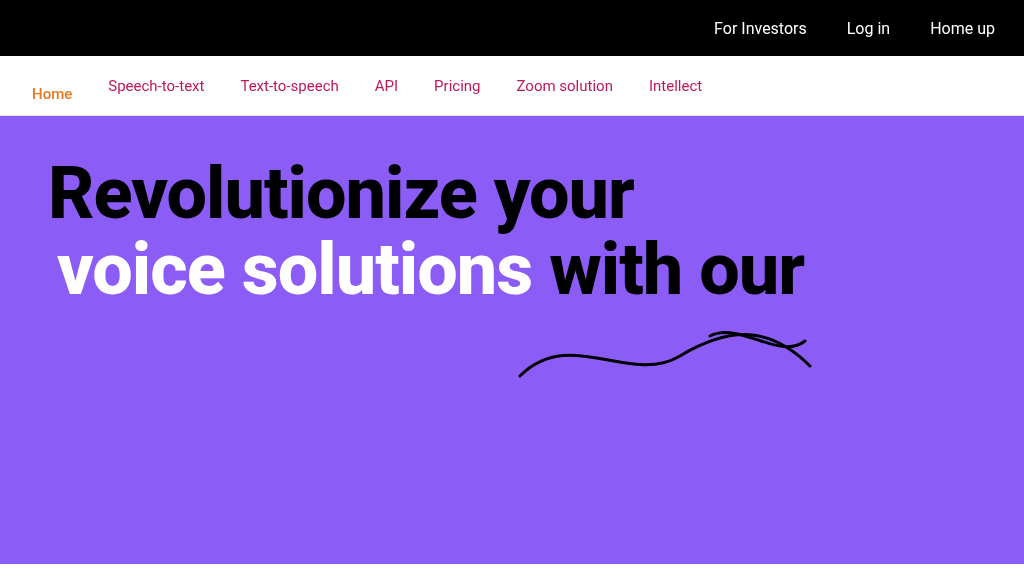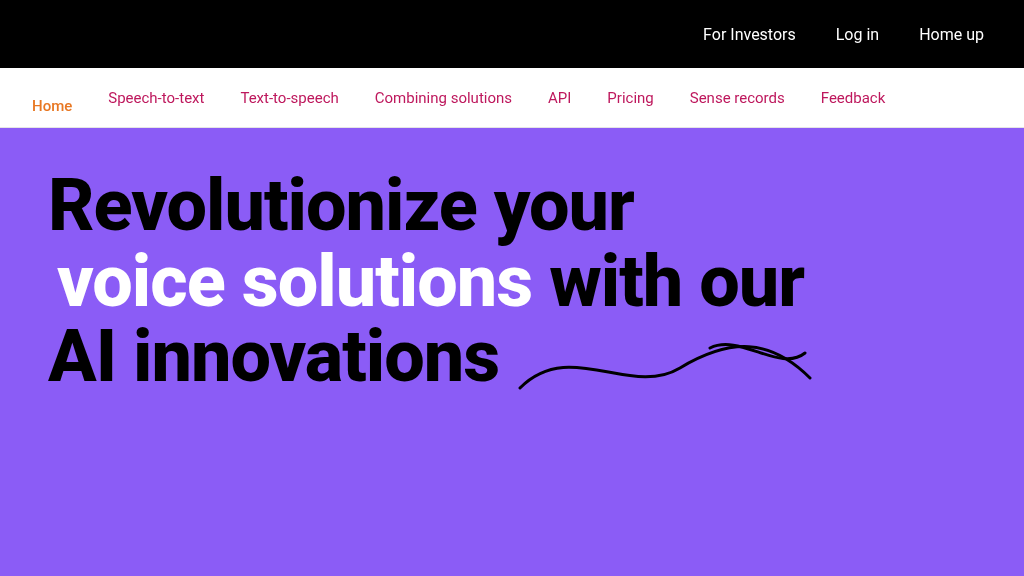--- a/index.html
+++ b/index.html
@@ -11,25 +11,25 @@
     body {
       font-family: -apple-system, BlinkMacSystemFont, 'Segoe UI', Roboto, Helvetica, Arial, sans-serif;
       width: 1024px;
       height: 576px;
       overflow: hidden;
     }
 
     
     .top-bar {
       background-color: #000;
-      height: 68px;
+      height: 56px;
       display: flex;
       align-items: center;
       justify-content: flex-end;
-      padding: 0 40px;
+      padding: 0 29px;
       gap: 40px;
     }
 
     .top-bar-link {
       color: #fff;
       text-decoration: none;
       font-size: 16px;
       font-weight: 400;
       cursor: pointer;
     }
@@ -110,32 +110,30 @@
 <div class="top-bar">
   <a class="top-bar-link">For Investors</a>
   <a class="top-bar-link">Log in</a>
   <a class="top-bar-link">Home up</a>
 </div>
 
 <nav class="nav-bar">
   <a class="nav-item active">Home</a>
   <a class="nav-item">Speech-to-text</a>
   <a class="nav-item">Text-to-speech</a>
-  <a class="nav-item">Combining solutions</a>
   <a class="nav-item">API</a>
   <a class="nav-item">Pricing</a>
-  <a class="nav-item">Sense records</a>
-  <a class="nav-item">Feedback</a>
+  <a class="nav-item">Zoom solution</a>
+  <a class="nav-item">Intellect</a>
 </nav>
 
 <section class="hero">
   <h1 class="hero-headline">
     <span>Revolutionize your</span><br>
     <span class="highlight">voice solutions</span><span> with our</span><br>
-    <span>AI innovations</span>
     
     <svg class="swirl-svg" viewBox="0 0 310 80" fill="none" xmlns="http://www.w3.org/2000/svg" style="position:absolute; top:200px; left:510px;">
       <path d="M10 60 C 60 10, 120 70, 170 40 S 260 10, 300 50" stroke="#000" stroke-width="3" fill="none" stroke-linecap="round"></path>
       <path d="M200 20 C 230 5, 270 45, 295 25" stroke="#000" stroke-width="3" fill="none" stroke-linecap="round"></path>
     </svg>
   </h1>
 
 </section>
 
 </body></html>

